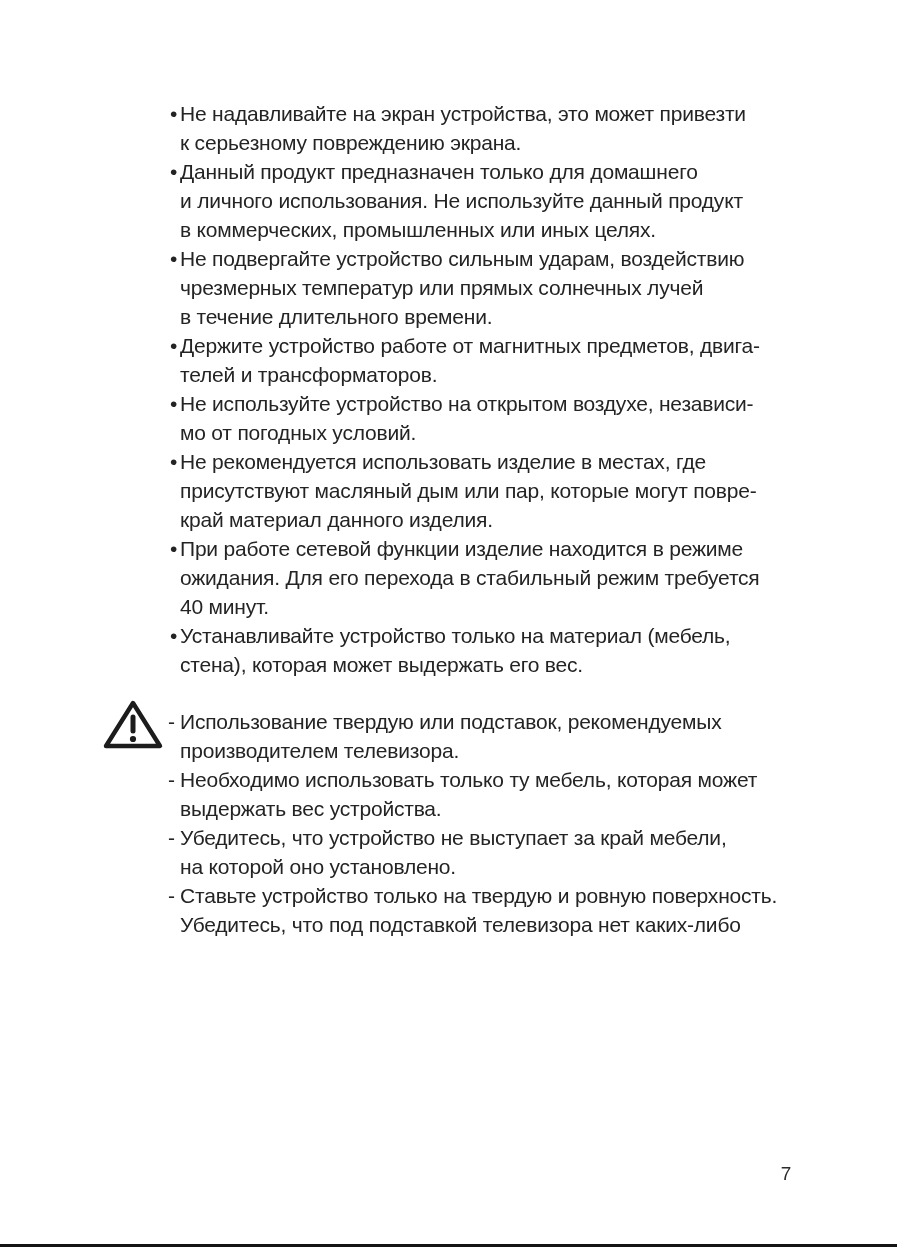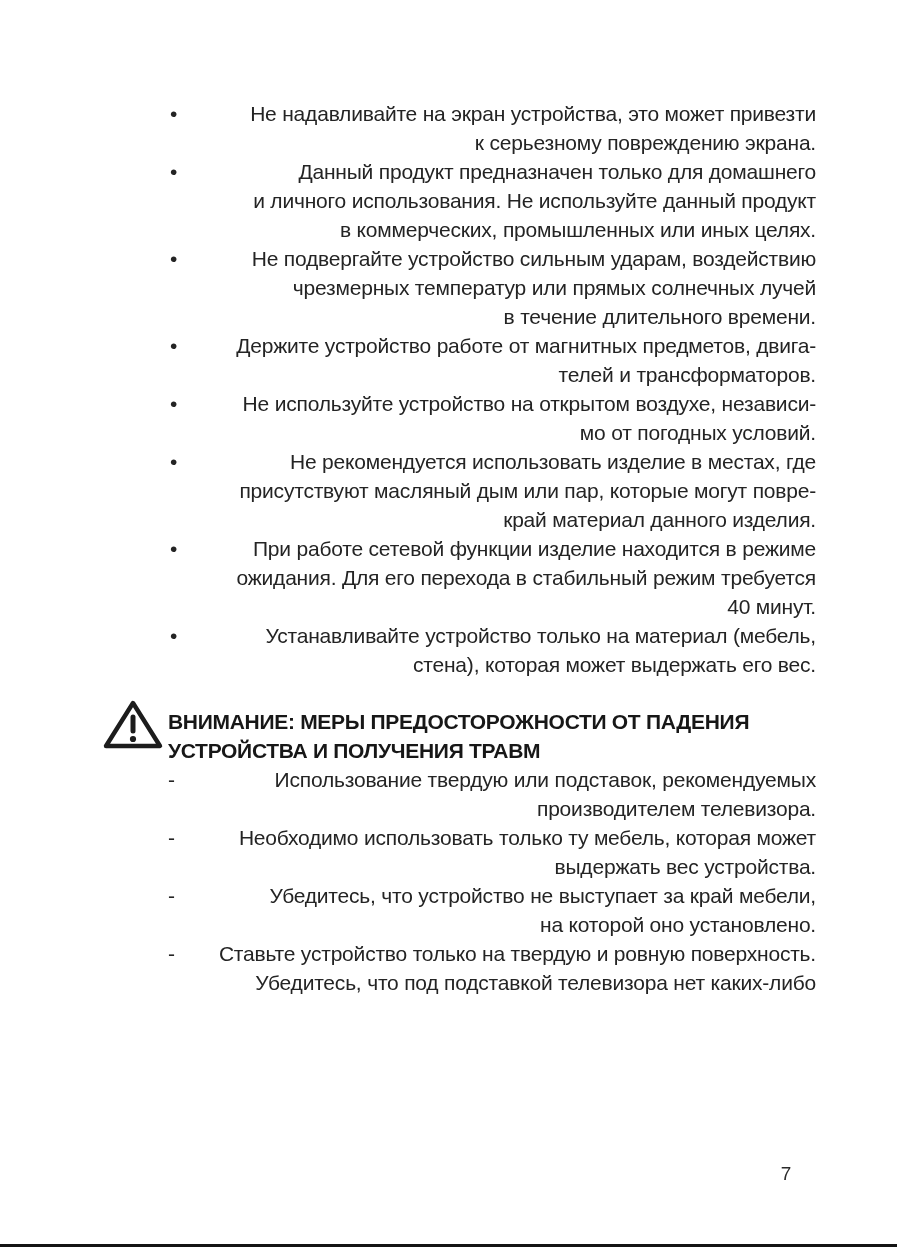--- a/index.html
+++ b/index.html
@@ -23,21 +23,21 @@
     letter-spacing: -0.2px;
   }
   ul.plainlist { list-style: none; }
   ul.plainlist li { display: flex; align-items: flex-start; }
   .marker {
     flex: 0 0 12px;
     width: 12px;
     white-space: pre;
   }
   .bullet-marker { padding-left: 2px; }
-  .li-text { white-space: pre-line; flex: 1 1 auto; text-align: right; }
+  .li-text { white-space: pre-line; flex: 1 1 auto; }
 
   .warning-section {
     position: relative;
     margin-top: 28px;
   }
   .warning-title {
     font-weight: bold;
     color: #171717;
     white-space: pre-line;
     letter-spacing: -0.3px;
@@ -122,22 +122,20 @@
   </ul>
 
   <div class="warning-section">
     <span class="warning-icon">
       <svg width="64" height="54" viewBox="0 0 64 54" xmlns="http://www.w3.org/2000/svg">
         <path d="M32 5 L59 48 L5 48 Z" fill="none" stroke="#1c1c1c" stroke-width="4.4" stroke-linejoin="round"></path>
         <line x1="32" y1="19" x2="32" y2="33" stroke="#1c1c1c" stroke-width="5" stroke-linecap="round"></line>
         <circle cx="32" cy="41" r="3.1" fill="#1c1c1c"></circle>
       </svg>
     </span>
-    <div class="warning-title">ВНИМАНИЕ: МЕРЫ ПРЕДОСТОРОЖНОСТИ ОТ ПАДЕНИЯ
-УСТРОЙСТВА И ПОЛУЧЕНИЯ ТРАВМ</div>
     <ul class="plainlist">
       <li>
         <span class="marker">-</span>
         <span class="li-text">Использование твердую или подставок, рекомендуемых
 производителем телевизора.</span>
       </li>
       <li>
         <span class="marker">-</span>
         <span class="li-text">Необходимо использовать только ту мебель, которая может
 выдержать вес устройства.</span>

